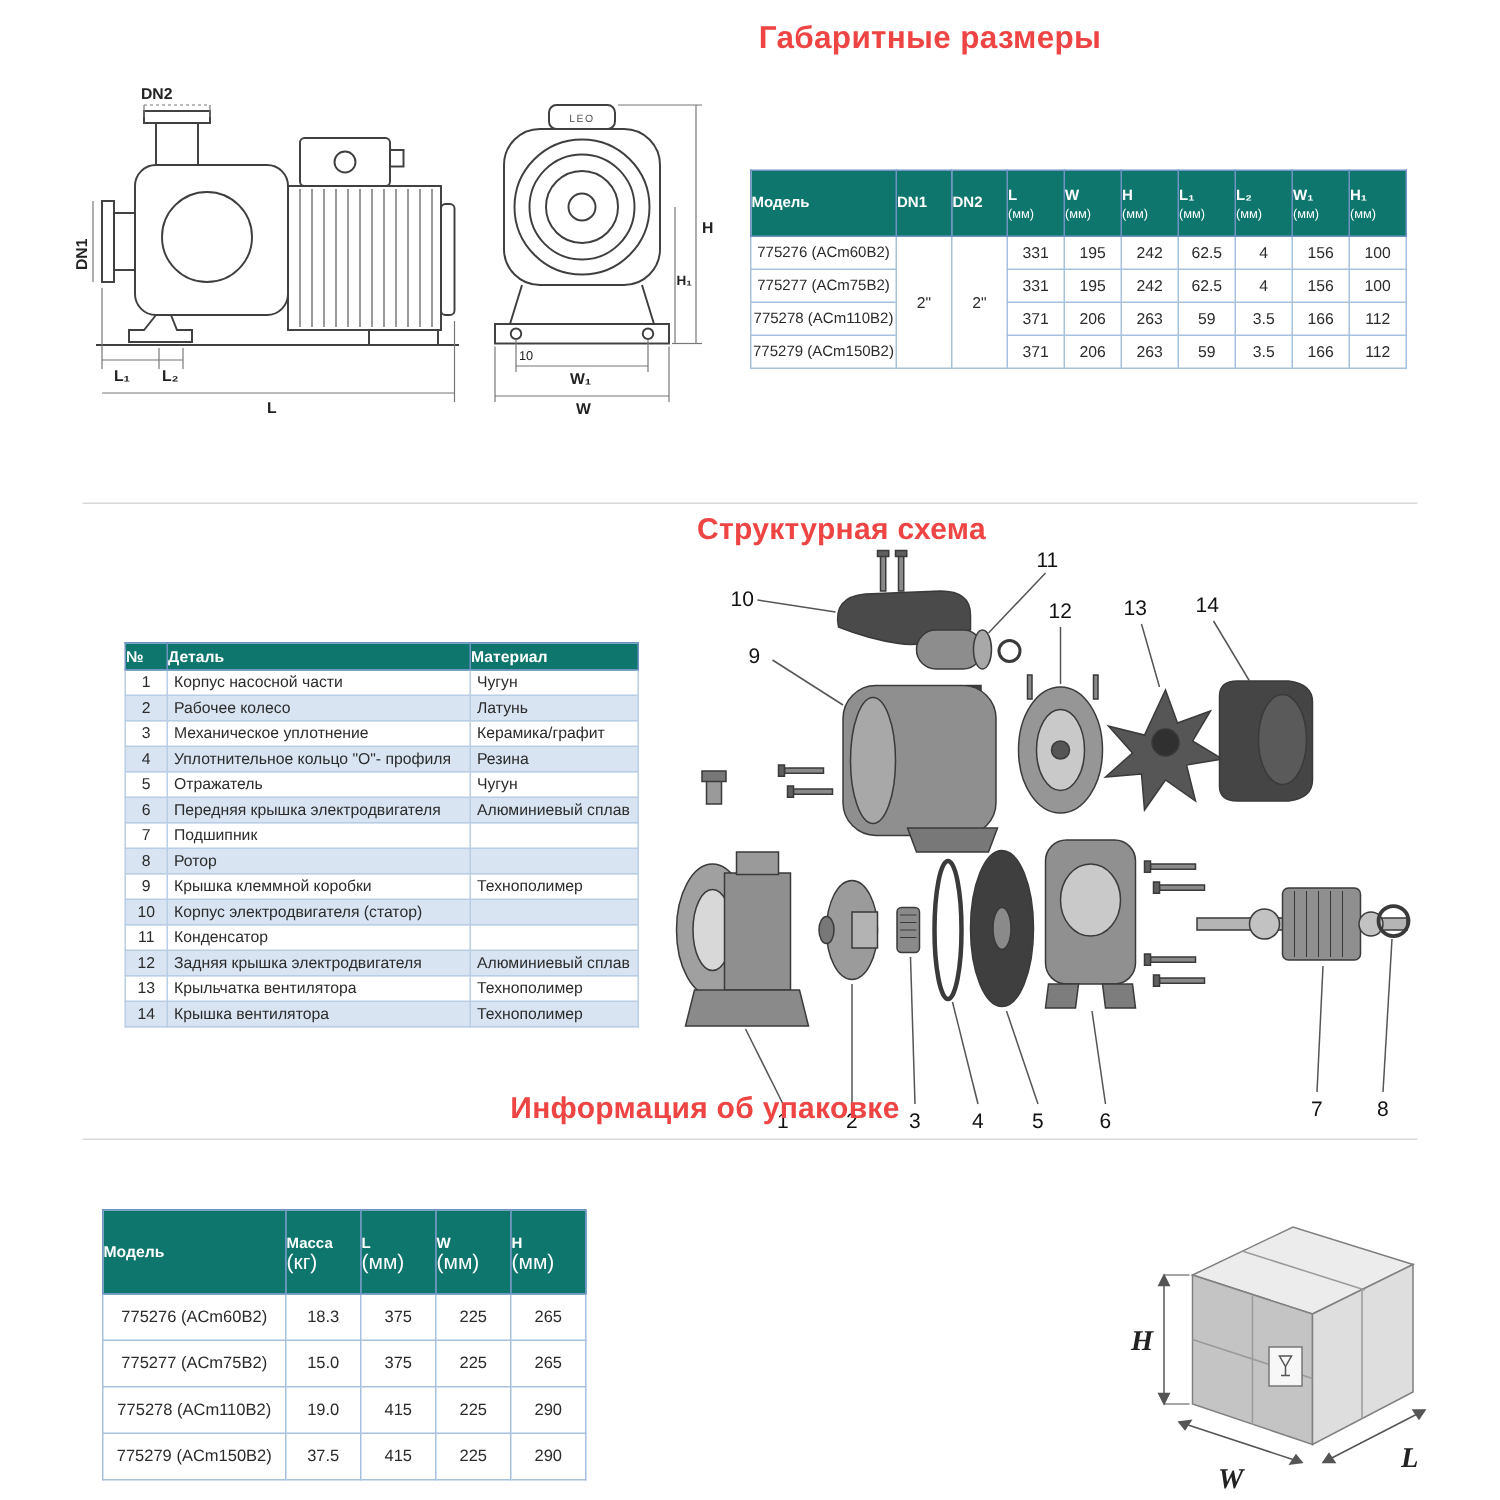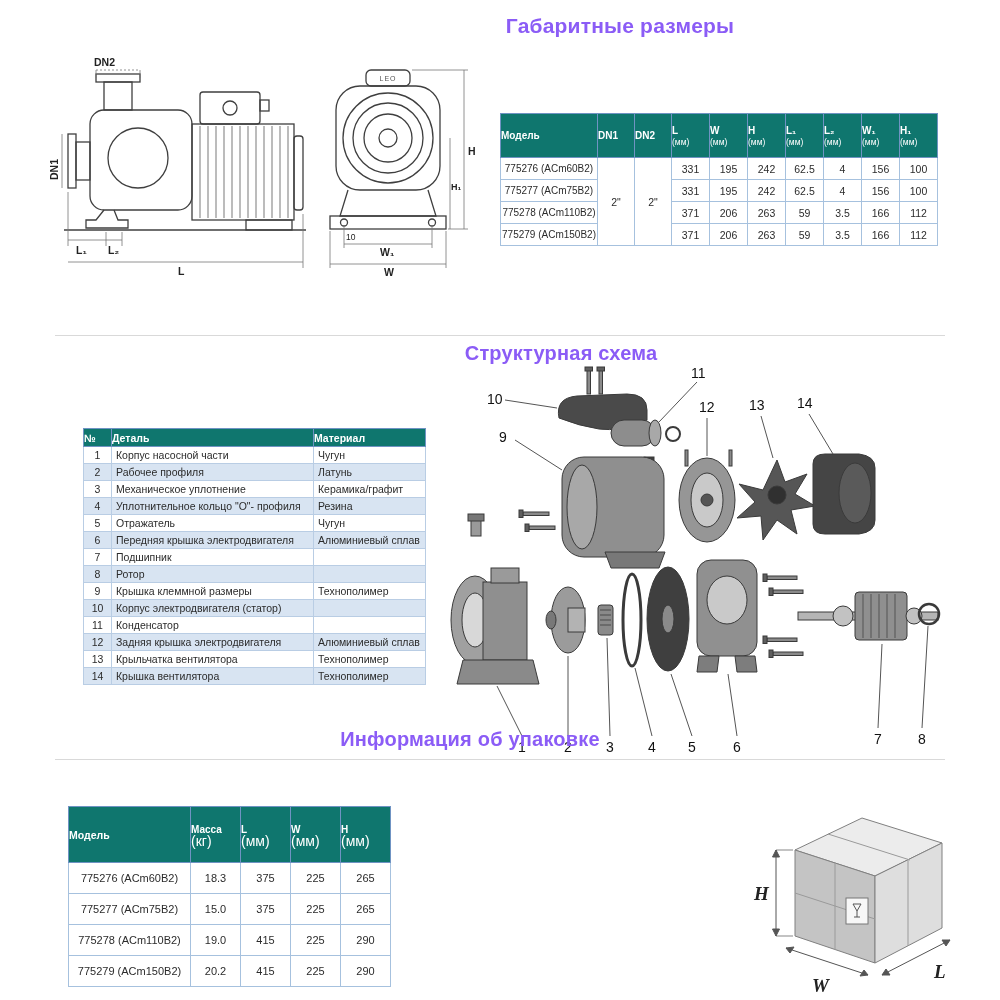--- a/index.html
+++ b/index.html
@@ -1,20 +1,20 @@
 <!DOCTYPE html>
 <html><head>
 <meta charset="utf-8">
 <style>
   * { margin:0; padding:0; box-sizing:border-box; }
   html,body { background:#ffffff; }
   body { font-family:"Liberation Sans", sans-serif; color:#222; }
   .page { position:relative; width:1000px; height:1000px; background:#fff; overflow:hidden; }
 
-  .section-title { position:absolute; font-weight:bold; color:#8b5cf6; text-align:center; letter-spacing:.2px; }
+  .section-title { position:absolute; font-weight:bold; color:#ef4444; text-align:center; letter-spacing:.2px; }
   #title-dimensions { left:470px; top:14px; width:300px; font-size:21px; }
   #title-structure  { left:411px; top:342px; width:300px; font-size:20px; }
   #title-packaging  { left:320px; top:728px; width:300px; font-size:20px; }
 
   .divider { position:absolute; left:55px; width:890px; height:1px; background:#d9d9d9; }
   #divider-1 { top:335px; }
   #divider-2 { top:759px; }
 
   table { border-collapse:collapse; position:absolute; table-layout:fixed; background:#fff; }
   th { background:#0f766e; color:#fff; font-weight:bold; border:1px solid #6f93c3; text-align:left; vertical-align:middle; }
@@ -240,21 +240,21 @@
       </tr>
     </thead>
     <tbody>
       <tr>
           <td class="num">1</td>
           <td>Корпус насосной части</td>
           <td>Чугун</td>
         </tr>
       <tr>
           <td class="num">2</td>
-          <td>Рабочее профиля</td>
+          <td>Рабочее колесо</td>
           <td>Латунь</td>
         </tr>
       <tr>
           <td class="num">3</td>
           <td>Механическое уплотнение</td>
           <td>Керамика/графит</td>
         </tr>
       <tr>
           <td class="num">4</td>
           <td>Уплотнительное кольцо "О"- профиля</td>
@@ -275,21 +275,21 @@
           <td>Подшипник</td>
           <td></td>
         </tr>
       <tr>
           <td class="num">8</td>
           <td>Ротор</td>
           <td></td>
         </tr>
       <tr>
           <td class="num">9</td>
-          <td>Крышка клеммной размеры</td>
+          <td>Крышка клеммной коробки</td>
           <td>Технополимер</td>
         </tr>
       <tr>
           <td class="num">10</td>
           <td>Корпус электродвигателя (статор)</td>
           <td></td>
         </tr>
       <tr>
           <td class="num">11</td>
           <td>Конденсатор</td>
@@ -475,21 +475,21 @@
       </tr>
       <tr>
         <td>775278 (ACm110B2)</td>
         <td>19.0</td>
         <td>415</td>
         <td>225</td>
         <td>290</td>
       </tr>
       <tr>
         <td>775279 (ACm150B2)</td>
-        <td>20.2</td>
+        <td>37.5</td>
         <td>415</td>
         <td>225</td>
         <td>290</td>
       </tr>
     </tbody>
   </table>
 
   <svg id="box-draw" viewBox="0 0 215 200">
     <polygon points="45,52 112,20 192,45 125,78" fill="#ececec" stroke="#808080"></polygon>
     <polygon points="45,52 125,78 125,165 45,138" fill="#c4c4c4" stroke="#808080"></polygon>

